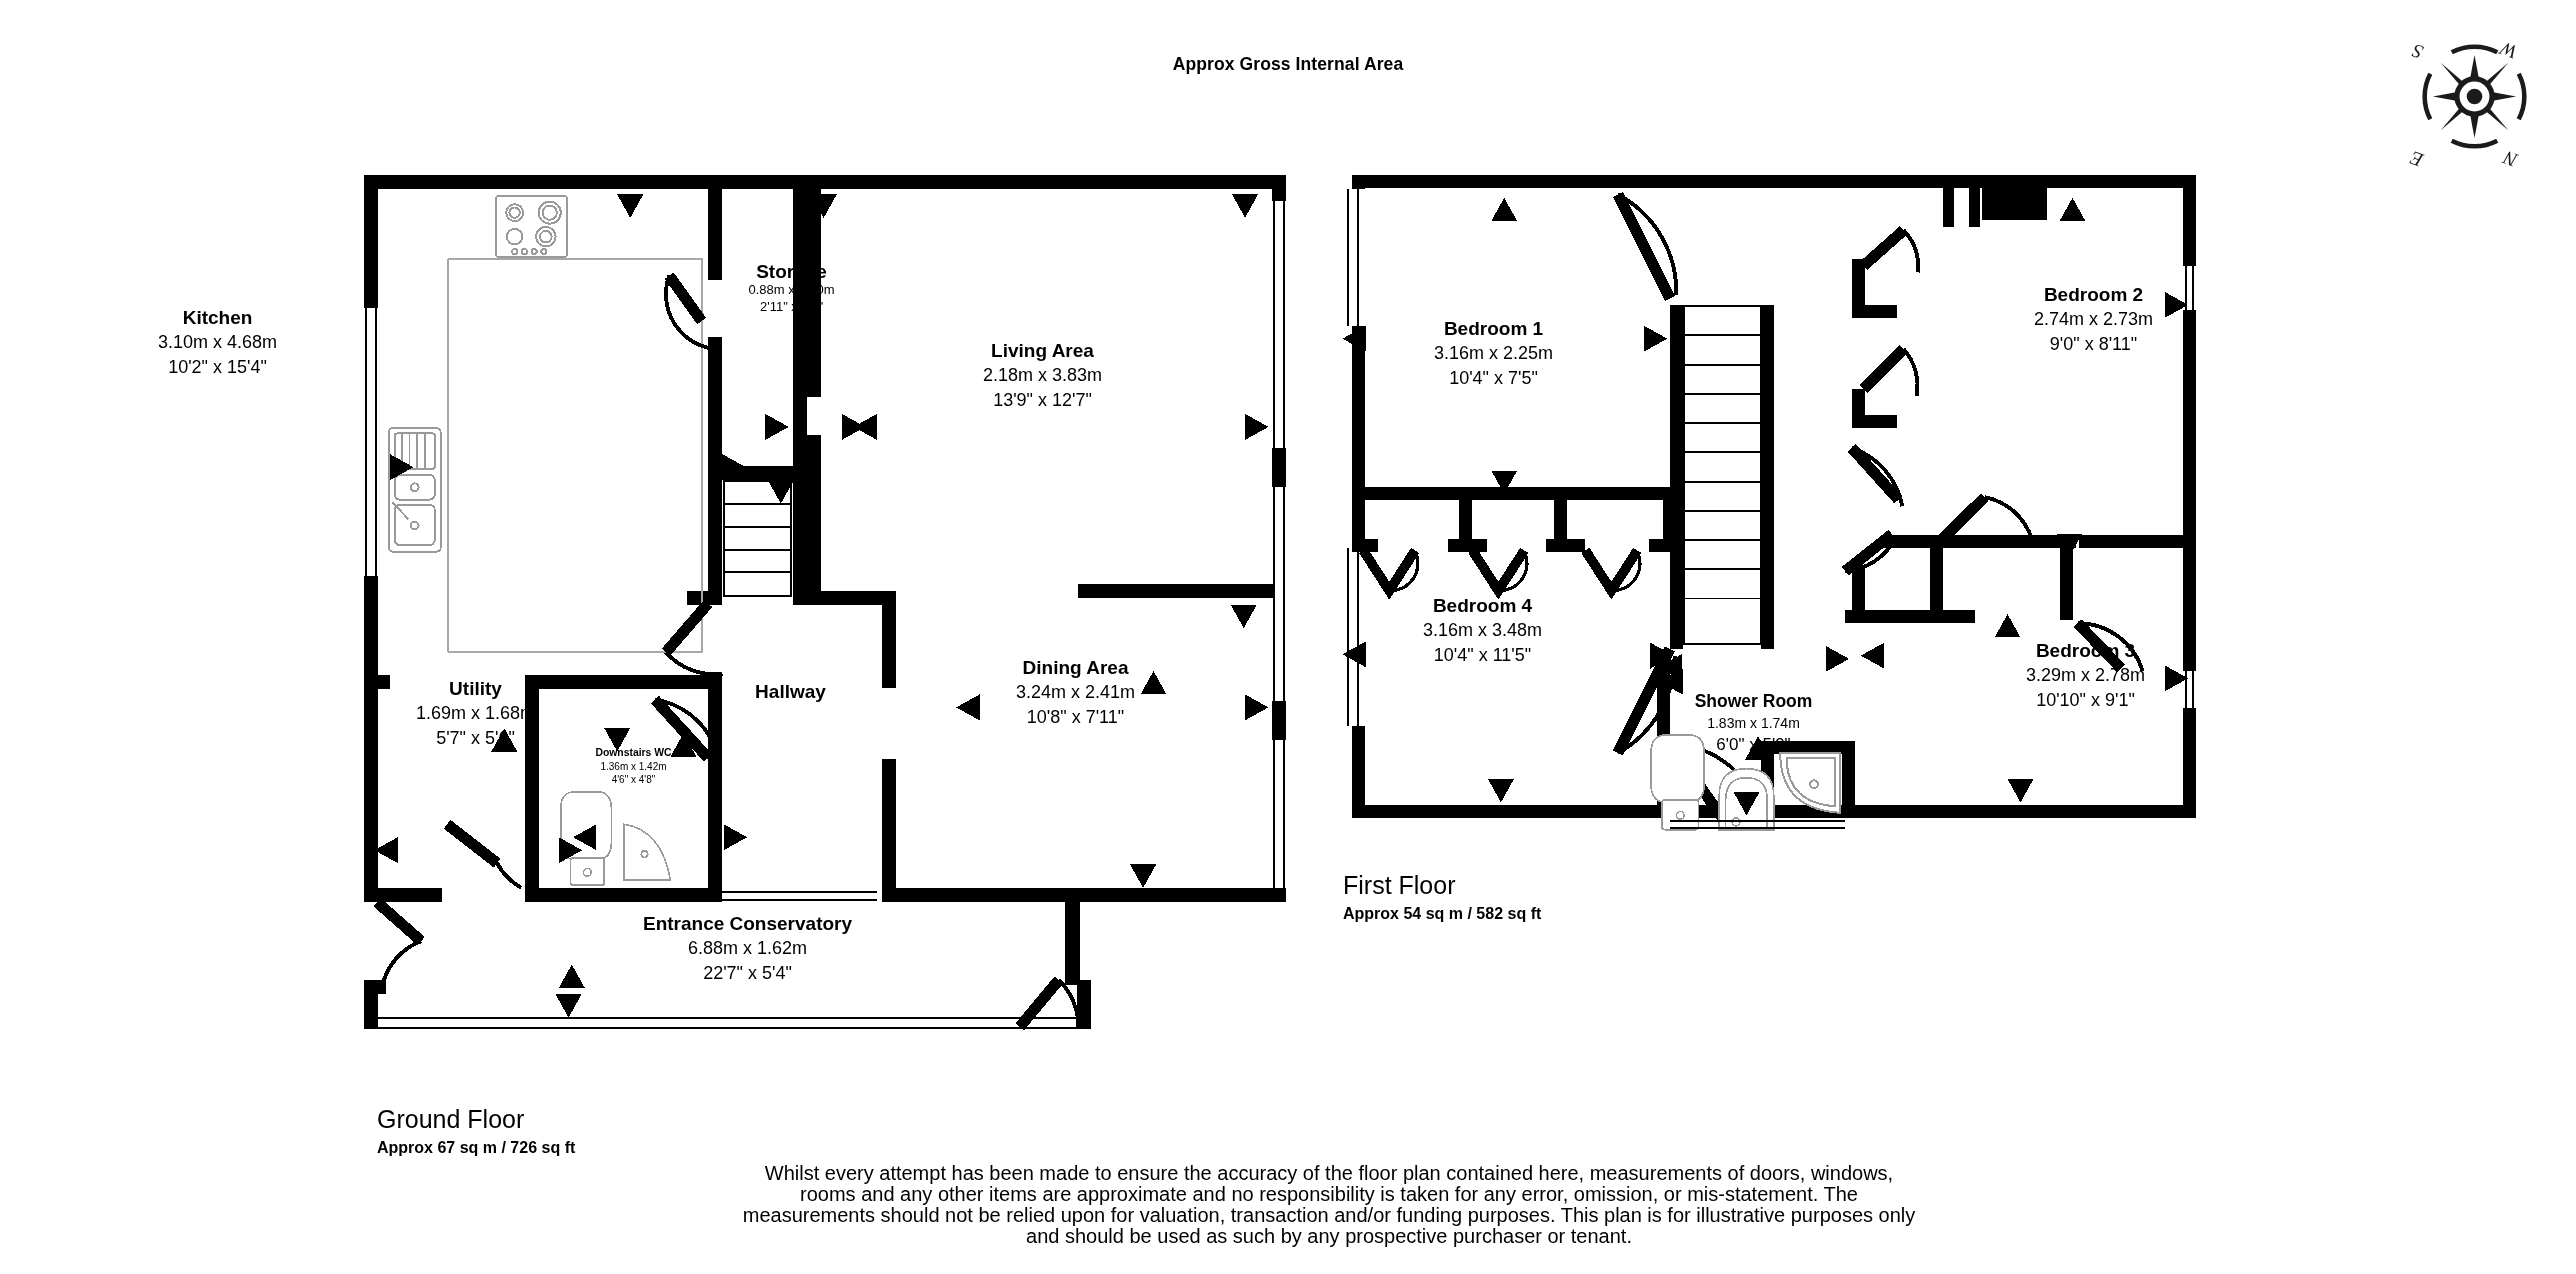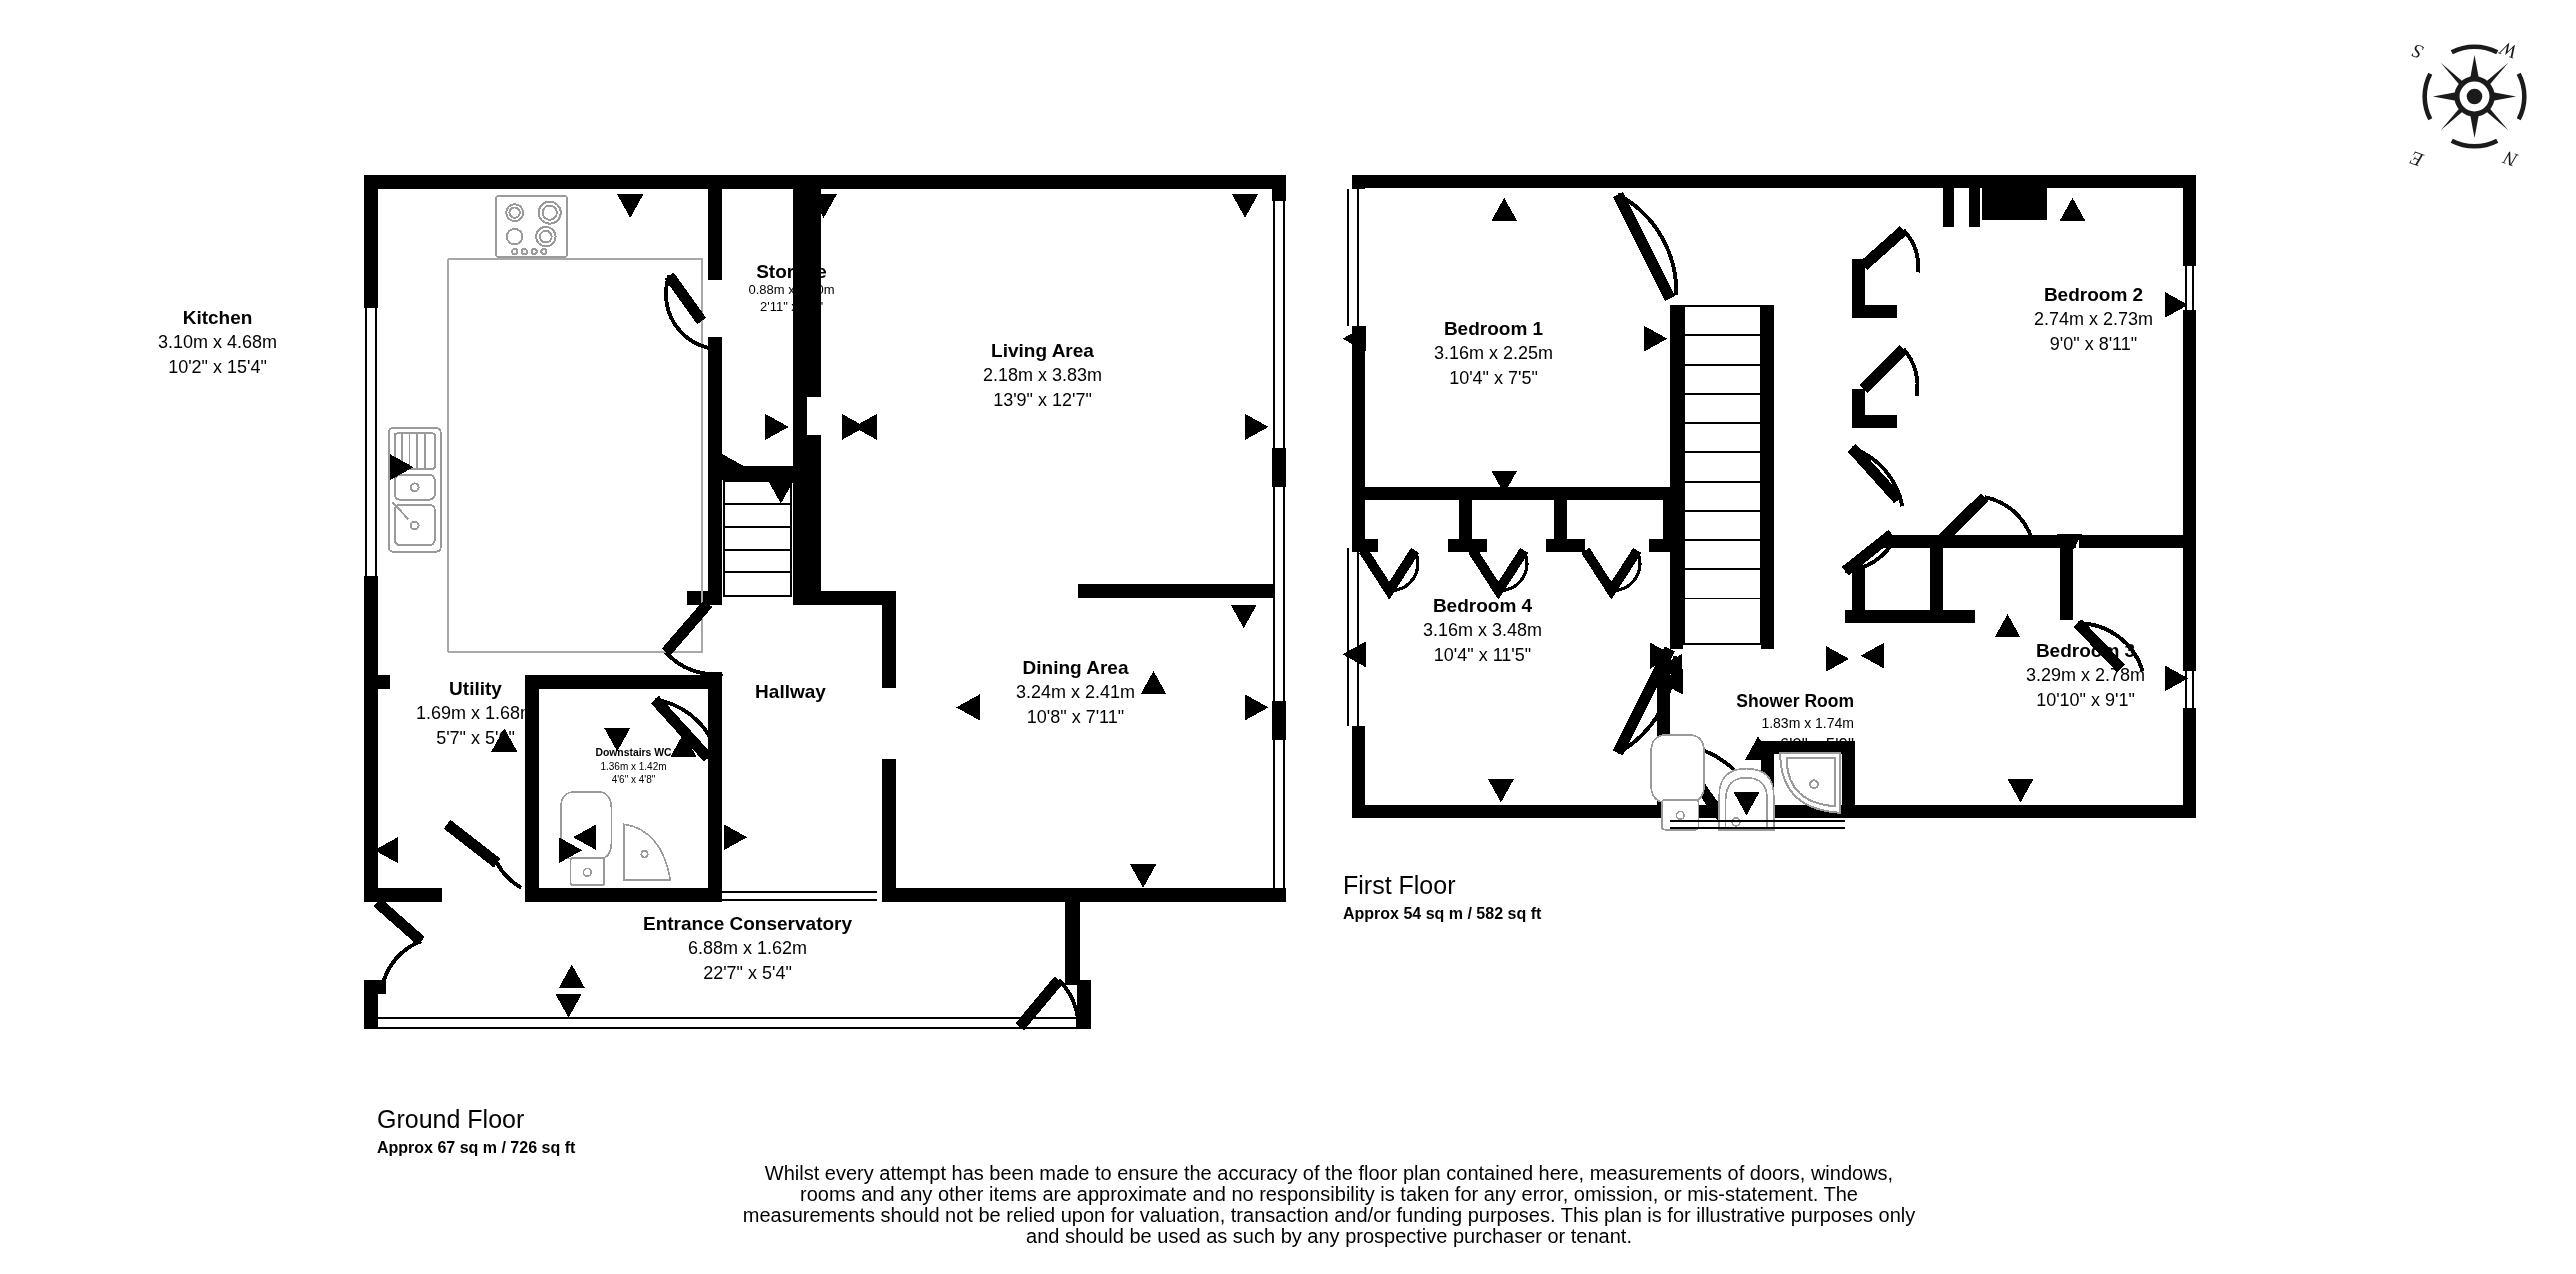--- a/index.html
+++ b/index.html
@@ -91,20 +91,21 @@
     text-align: center;
     font-size: 20px;
     line-height: 21px;
     margin-left: 36px;
   }
 </style>
 </head>
 <body>
 
 <div id="gross-area">
+  <span class="line">Approx Gross Internal Area</span>
 </div>
 
 <div id="compass" class="abs">
   <svg width="143" height="143" viewBox="0 0 220 220">
 
     <g fill="none" stroke="#1b1b1b" stroke-width="7">
       <path d="M 75 42 A 75 75 0 0 1 145 42"></path>
       <path d="M 178 75 A 75 75 0 0 1 178 145"></path>
       <path d="M 145 178 A 75 75 0 0 1 75 178"></path>
       <path d="M 42 145 A 75 75 0 0 1 42 75"></path>
@@ -582,21 +583,21 @@
   <span class="rdim">3.16m x 3.48m</span>
   <span class="rdim">10'4" x 11'5"</span>
 </div>
 
 <div class="room-label" style="left:1988px; top:638px; width:195px;">
   <span class="rname">Bedroom 3</span>
   <span class="rdim">3.29m x 2.78m</span>
   <span class="rdim">10'10" x 9'1"</span>
 </div>
 
-<div class="room-label small" style="left:1653px; top:690px; width:201px;text-align:right;">
+<div class="room-label small" style="left:1653px; top:690px; width:201px;">
   <span class="rname" style="font-size:17.5px; line-height:22px;">Shower Room</span>
   <span class="rdim" style="font-size:14px; line-height:22px;">1.83m x 1.74m</span>
   <span class="rdim" style="font-size:17px; line-height:22px;">6'0" x 5'9"</span>
 </div>
 
 <div class="floor-caption" style="left:1343px; top:870px;">
   <span class="ftitle">First Floor</span>
   <span class="farea">Approx 54 sq m / 582 sq ft</span>
 </div>
 

